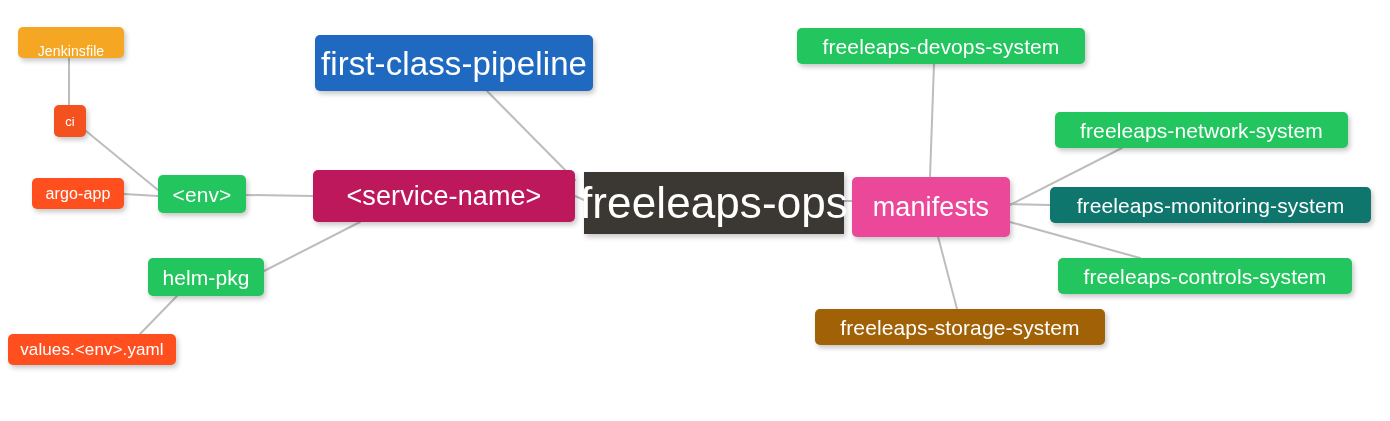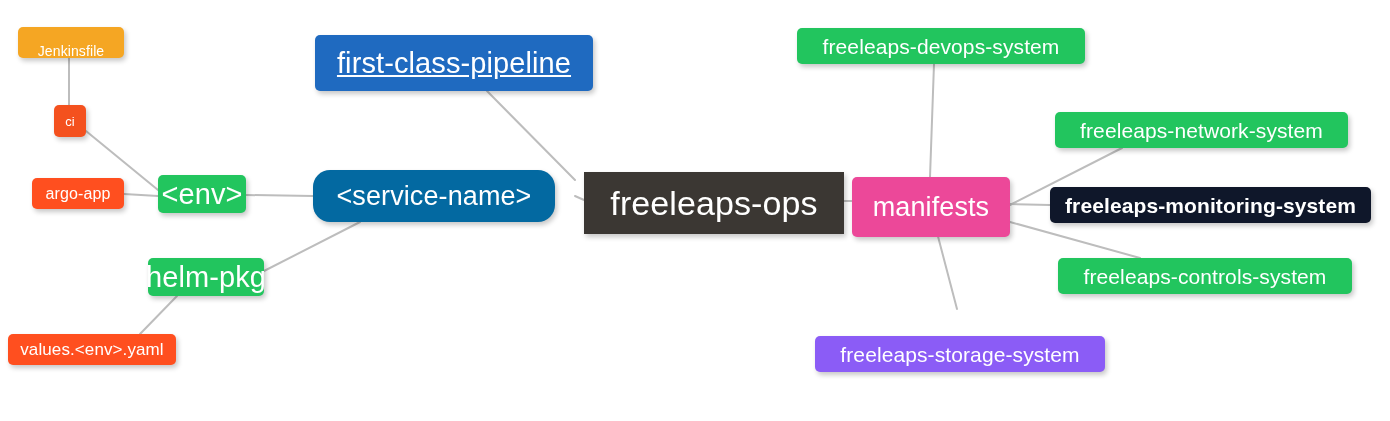--- a/index.html
+++ b/index.html
@@ -34,24 +34,24 @@
     align-items: center;
     justify-content: center;
     color: #ffffff;
     border-radius: 5px;
     white-space: nowrap;
     box-shadow: 2px 3px 5px rgba(0,0,0,0.22);
     line-height: 1;
     letter-spacing: 0.1px;
     user-select: none;
   }
-  .lvl-root   { font-size: 34px; border-radius: 0; }
-  .lvl-b-lg   { font-size: 29px; text-decoration: underline; }
+  .lvl-root   { font-size: 44px; border-radius: 0; }
+  .lvl-b-lg   { font-size: 33px; }
   .lvl-b-md   { font-size: 27px; }
-  .lvl-g-lg   { font-size: 29px; }
+  .lvl-g-lg   { font-size: 21px; }
   .lvl-g-md   { font-size: 21px; text-align: center; }
   .lvl-o-sm   { font-size: 14px; align-items: flex-end; }
   .lvl-r-xs   { font-size: 13px; }
   .lvl-r-sm   { font-size: 16px; }
   .lvl-r-md   { font-size: 17px; }
 </style>
 </head>
 <body>
 
 <div id="canvas">
@@ -86,38 +86,38 @@
       </div>
       <div class="node lvl-g-lg" style="left: 158px; top: 175px; width: 88px; height: 38px; background: rgb(34, 197, 94);">
         <span>&lt;env&gt;</span>
       </div>
       <div class="node lvl-g-lg" style="left: 148px; top: 258px; width: 116px; height: 38px; background: rgb(34, 197, 94);">
         <span>helm-pkg</span>
       </div>
       <div class="node lvl-b-lg" style="left: 315px; top: 35px; width: 278px; height: 56px; background: rgb(31, 106, 192);">
         <span>first-class-pipeline</span>
       </div>
-      <div class="node lvl-b-md" style="left: 313px; top: 170px; width: 242px; height: 52px; background: #0369a1; border-radius: 17px;">
+      <div class="node lvl-b-md" style="left: 313px; top: 170px; width: 262px; height: 52px; background: #be185d;">
         <span>&lt;service-name&gt;</span>
       </div>
       <div class="node lvl-root" style="left: 584px; top: 172px; width: 260px; height: 62px; background: rgb(59, 55, 51);">
         <span>freeleaps-ops</span>
       </div>
       <div class="node lvl-b-md" style="left: 852px; top: 177px; width: 158px; height: 60px; background: #ec4899;">
         <span>manifests</span>
       </div>
       <div class="node lvl-g-md" style="left: 797px; top: 28px; width: 288px; height: 36px; background: rgb(34, 197, 94);">
         <span>freeleaps-devops-system</span>
       </div>
       <div class="node lvl-g-md" style="left: 1055px; top: 112px; width: 293px; height: 36px; background: rgb(34, 197, 94);">
         <span>freeleaps-network-system</span>
       </div>
-      <div class="node lvl-g-md" style="left: 1050px; top: 187px; width: 321px; height: 36px; background: #0f172a; font-weight: bold;">
+      <div class="node lvl-g-md" style="left: 1050px; top: 187px; width: 321px; height: 36px; background: #0f766e;">
         <span>freeleaps-monitoring-system</span>
       </div>
       <div class="node lvl-g-md" style="left: 1058px; top: 258px; width: 294px; height: 36px; background: rgb(34, 197, 94);">
         <span>freeleaps-controls-system</span>
       </div>
-      <div class="node lvl-g-md" style="left: 815px; top: 309px; width: 290px; height: 36px; background: #8b5cf6; margin-top: 27px;">
+      <div class="node lvl-g-md" style="left: 815px; top: 309px; width: 290px; height: 36px; background: #a16207;">
         <span>freeleaps-storage-system</span>
       </div>
     </div>
 </div>
 
 </body></html>

